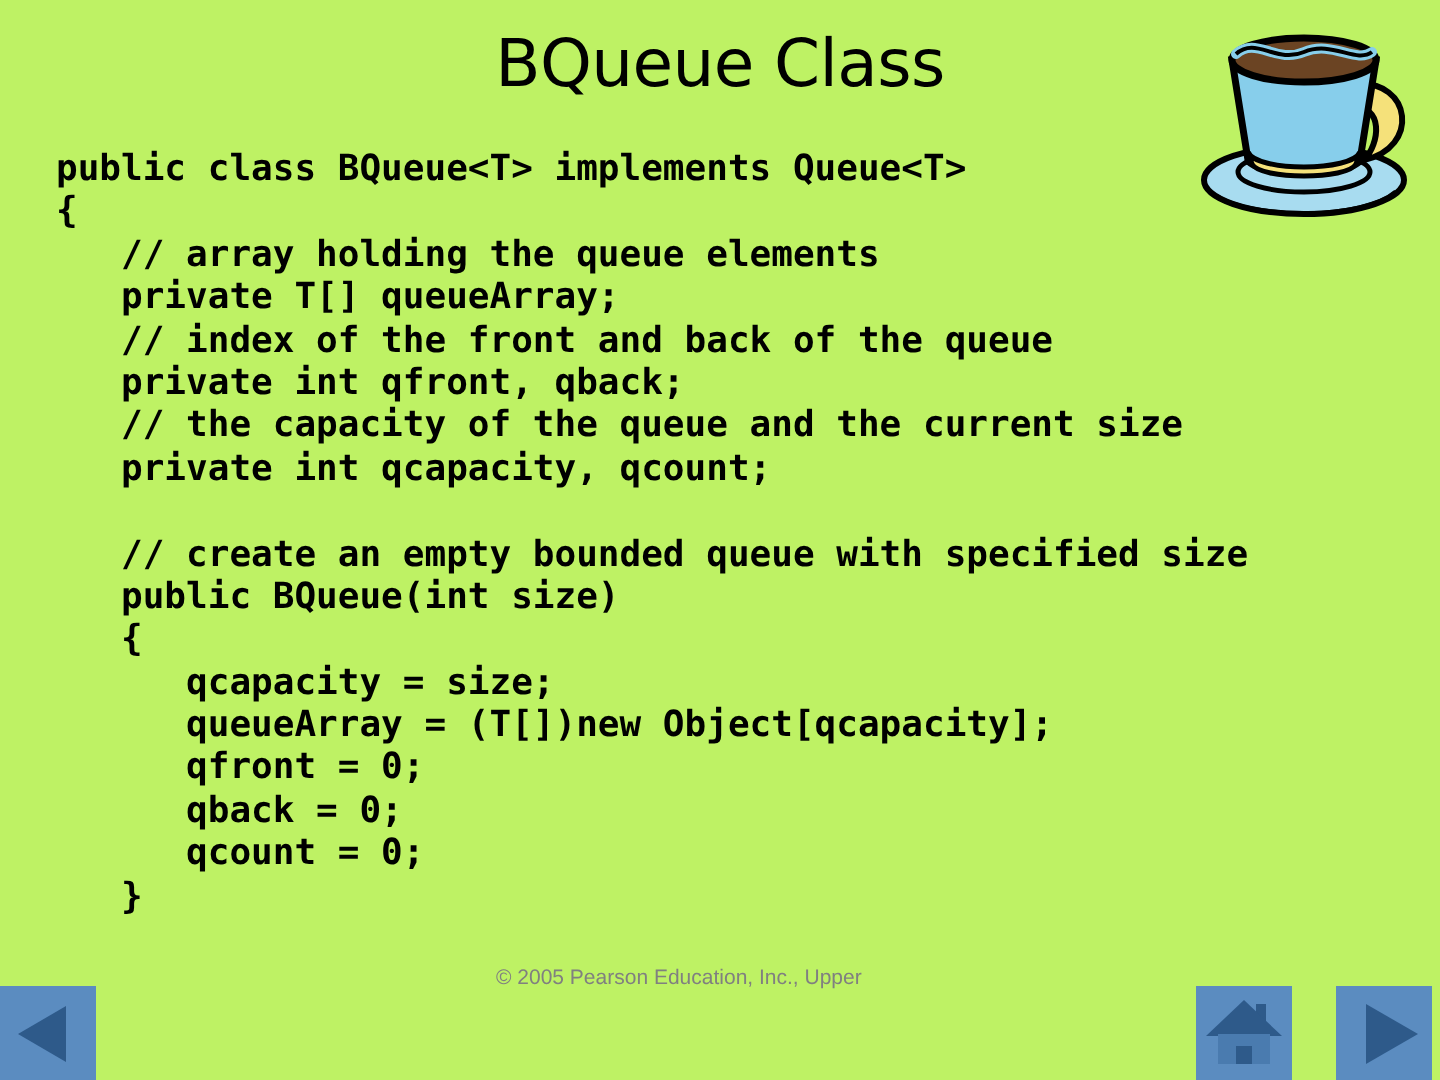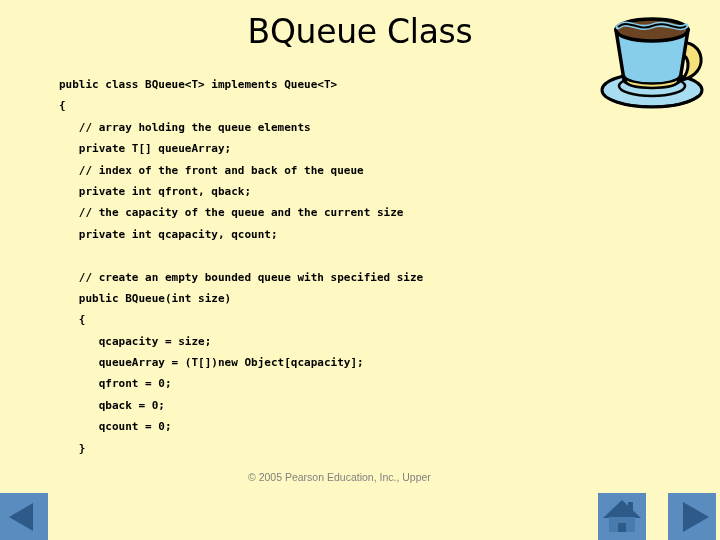--- a/index.html
+++ b/index.html
@@ -12,21 +12,21 @@
     background: #ffffff;
     font-family: "Liberation Sans", sans-serif;
     overflow: hidden;
     position: relative;
   }
   #slide {
     position: absolute;
     left: 0; top: 0;
     width: 720px;
     height: 540px;
-    background: #fef9c3;
+    background: #bef264;
   }
 
   
   #slide-title {
     position: absolute;
     left: 0;
     top: 12px;
     width: 720px;
     text-align: center;
     font-family: "DejaVu Sans", sans-serif;
@@ -47,41 +47,40 @@
     height: 112px;
   }
 
   
   #code-block {
     position: absolute;
     left: 28px;
     top: 74px;
     width: 660px;
     font-family: "DejaVu Sans Mono", "Liberation Mono", monospace;
-    font-size: 11px;
+    font-size: 18px;
     font-weight: bold;
     line-height: 21.4px;
     color: #000000;
     white-space: pre;
     letter-spacing: 0px;
-    margin-left: 31px;
   }
   .code-line {
     height: 21.4px;
     white-space: pre;
   }
   .code-line.blank {
     height: 21.4px;
   }
 
   
   #footer-copyright {
     position: absolute;
     left: 248px;
-    top: 471px;
+    top: 483px;
     width: 230px;
     font-family: "Liberation Sans", sans-serif;
     font-size: 10.5px;
     line-height: 13.6px;
     color: #808080;
     text-align: left;
   }
 
   
   .nav-button {

